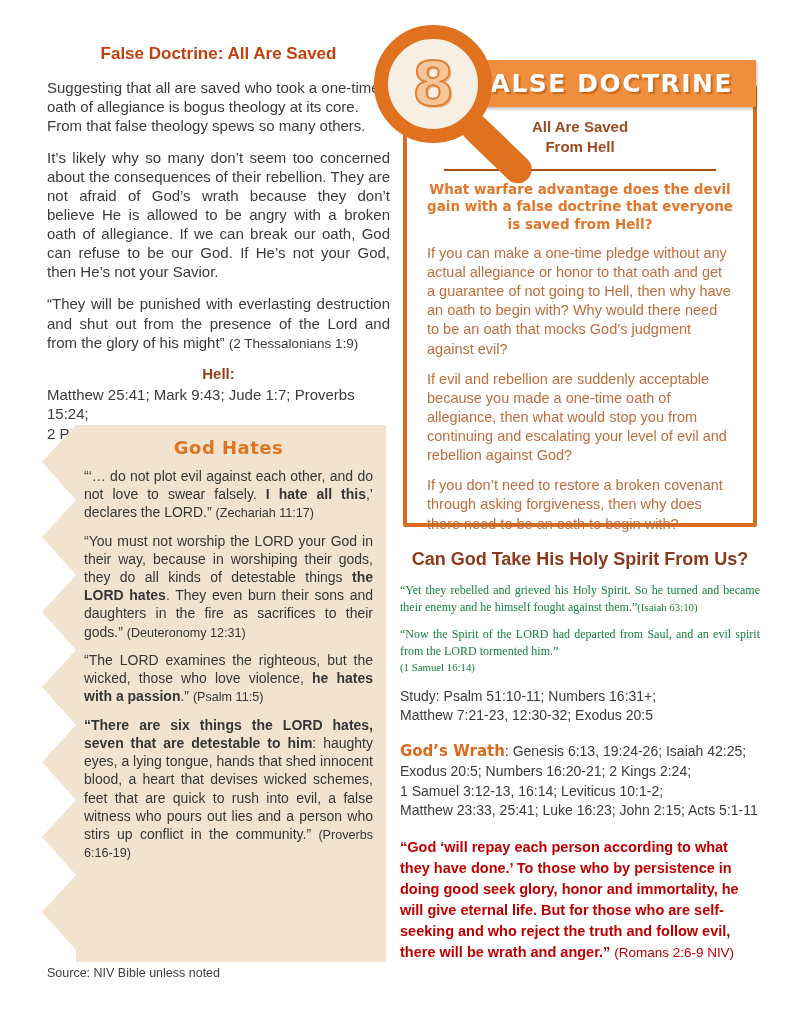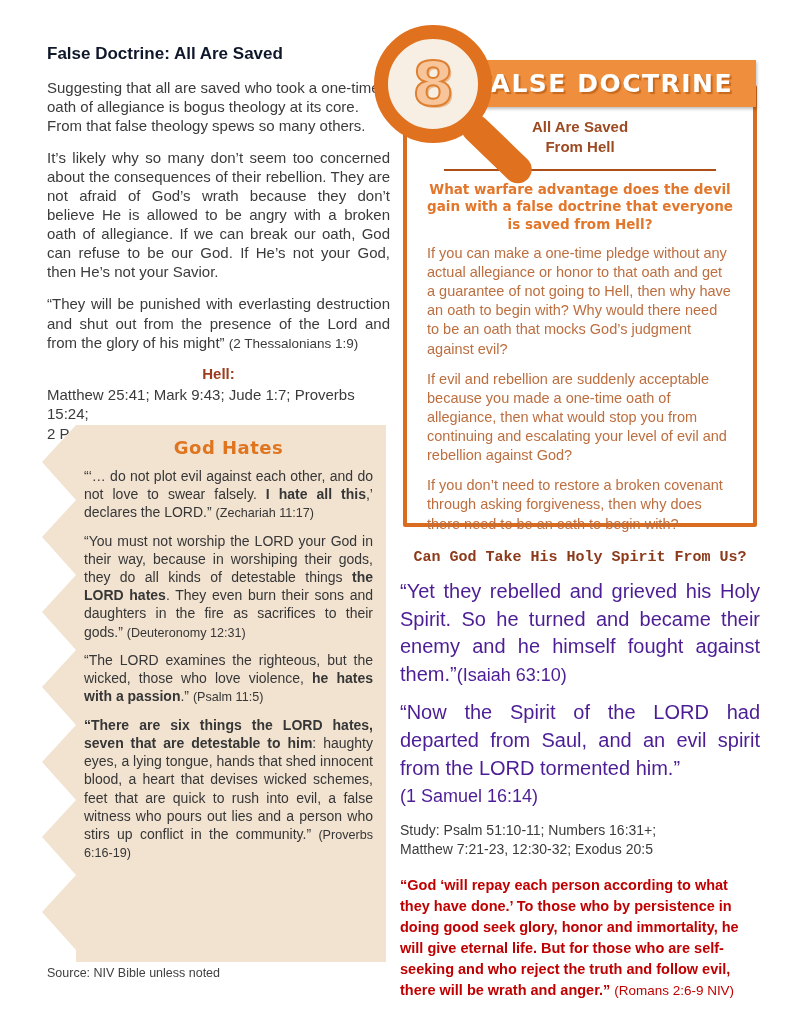--- a/index.html
+++ b/index.html
@@ -4,21 +4,21 @@
 <style>
   * { margin:0; padding:0; box-sizing:border-box; }
   html,body { background:#888; }
   .page {
     position:relative; width:791px; height:1023px; margin:0 auto;
     background:#ffffff; overflow:hidden;
     font-family:"Liberation Sans", sans-serif; color:#3b3b3b;
   }
   
   .left-col { position:absolute; left:47px; top:44px; width:343px; }
-  .article-title { font-size:17px; font-weight:bold; color:#0f172a; margin-bottom:14px; }
+  .article-title { font-size:17px; font-weight:bold; color:#c2410c; margin-bottom:14px;text-align:center; }
   .body-para { font-size:15px; line-height:1.27; margin-bottom:13px; color:#3b3b3b; }
   .just { text-align:justify; }
   .hell-head { text-align:center; font-weight:bold; color:#9c3d1e; font-size:15px; margin:2px 0 3px 0; }
   .hell-refs { font-size:15px; line-height:1.3; white-space:pre-line; }
 
   .god-hates-box {
     position:absolute; left:42px; top:425px; width:344px; height:537px;
     background:#f2e3d1;
     clip-path:polygon(34px 0, 0 37px, 34px 75px, 0 112px, 34px 150px, 0 187px,
       34px 225px, 0 262px, 34px 300px, 0 337px, 34px 375px, 0 412px,
@@ -70,24 +70,24 @@
   .box-divider { border:none; border-top:2px solid #ac4e17; width:88%; margin:11px auto 10px auto; }
   .lead-question {
     font-family:"DejaVu Sans", sans-serif; font-weight:bold; font-size:13.5px;
     color:#e2762b; text-align:center; line-height:1.32; margin:0 2px 10px 2px;
   }
   .box-para { font-size:14.5px; color:#bd6e3f; line-height:1.32; margin:0 2px 11px 2px; }
 
   
   .right-lower { position:absolute; left:400px; top:549px; width:360px; }
   .section-heading {
-    text-align:center; font-family:Liberation Mono, monospace; font-weight:bold;
-    font-size:15px; color:#8c3a1a; margin-bottom:12px;
+    text-align:center; font-family:Liberation Sans, sans-serif; font-weight:bold;
+    font-size:18px; color:#8c3a1a; margin-bottom:12px;
   }
-  .rc-quote { font-size:20px; line-height:1.38; text-align:justify; margin-bottom:11px; color:#4c1d95; }
+  .rc-quote { font-size:12px; line-height:1.38; text-align:justify; margin-bottom:11px; color:#15803d;font-family:Liberation Serif, serif; }
   .study-refs { font-size:14px; line-height:1.4; white-space:pre-line; margin-bottom:15px; color:#3b3b3b; }
   .wrath-block { font-size:14px; line-height:1.4; margin-bottom:16px; color:#3b3b3b; }
   .wrath-label { font-family:"DejaVu Sans", sans-serif; font-weight:bold; font-size:15px; color:#dc6a1c; }
   .wrath-refs { white-space:pre-line; }
   .closing-quote {
     font-weight:bold; font-size:14.5px; line-height:1.45;
     color:#c00000; margin:4px 0 0 0;
   }
   .closing-quote .seg-ref { font-weight:normal; font-size:0.93em; }
 </style>
@@ -133,16 +133,22 @@
   <div class="magnifier-circle">
     <span class="badge-number">8</span>
   </div>
 
   <div class="right-lower">
     <div class="section-heading">Can God Take His Holy Spirit From Us?</div>
     <p class="rc-quote"><span class="seg-normal">“Yet they rebelled and grieved his Holy Spirit. So he turned and became their enemy and he himself fought against them.”</span><span class="seg-ref">(Isaiah 63:10)</span></p>
     <p class="rc-quote"><span class="seg-normal">“Now the Spirit of the LORD had departed from Saul, and an evil spirit from the LORD tormented him.”</span><br><span class="seg-ref">(1 Samuel 16:14)</span></p>
     <div class="study-refs">Study: Psalm 51:10-11;  Numbers 16:31+;
 Matthew 7:21-23,  12:30-32;  Exodus 20:5</div>
+    <div class="wrath-block">
+      <span class="wrath-label">God’s Wrath</span><span class="wrath-refs">:  Genesis 6:13, 19:24-26;  Isaiah 42:25;
+Exodus 20:5; Numbers 16:20-21;  2 Kings 2:24;
+1 Samuel 3:12-13, 16:14; Leviticus 10:1-2;
+Matthew 23:33,  25:41; Luke 16:23;  John 2:15;  Acts 5:1-11</span>
+    </div>
     <p class="closing-quote"><span class="seg-normal">“God ‘will repay each person according to what they have done.’ To those who by persistence in doing good seek glory, honor and immortality, he will give eternal life. But for those who are self-seeking and who reject the truth and follow evil, there will be wrath and anger.” </span><span class="seg-ref">(Romans 2:6-9 NIV)</span></p>
   </div>
 
 </div>
 
 </body></html>

